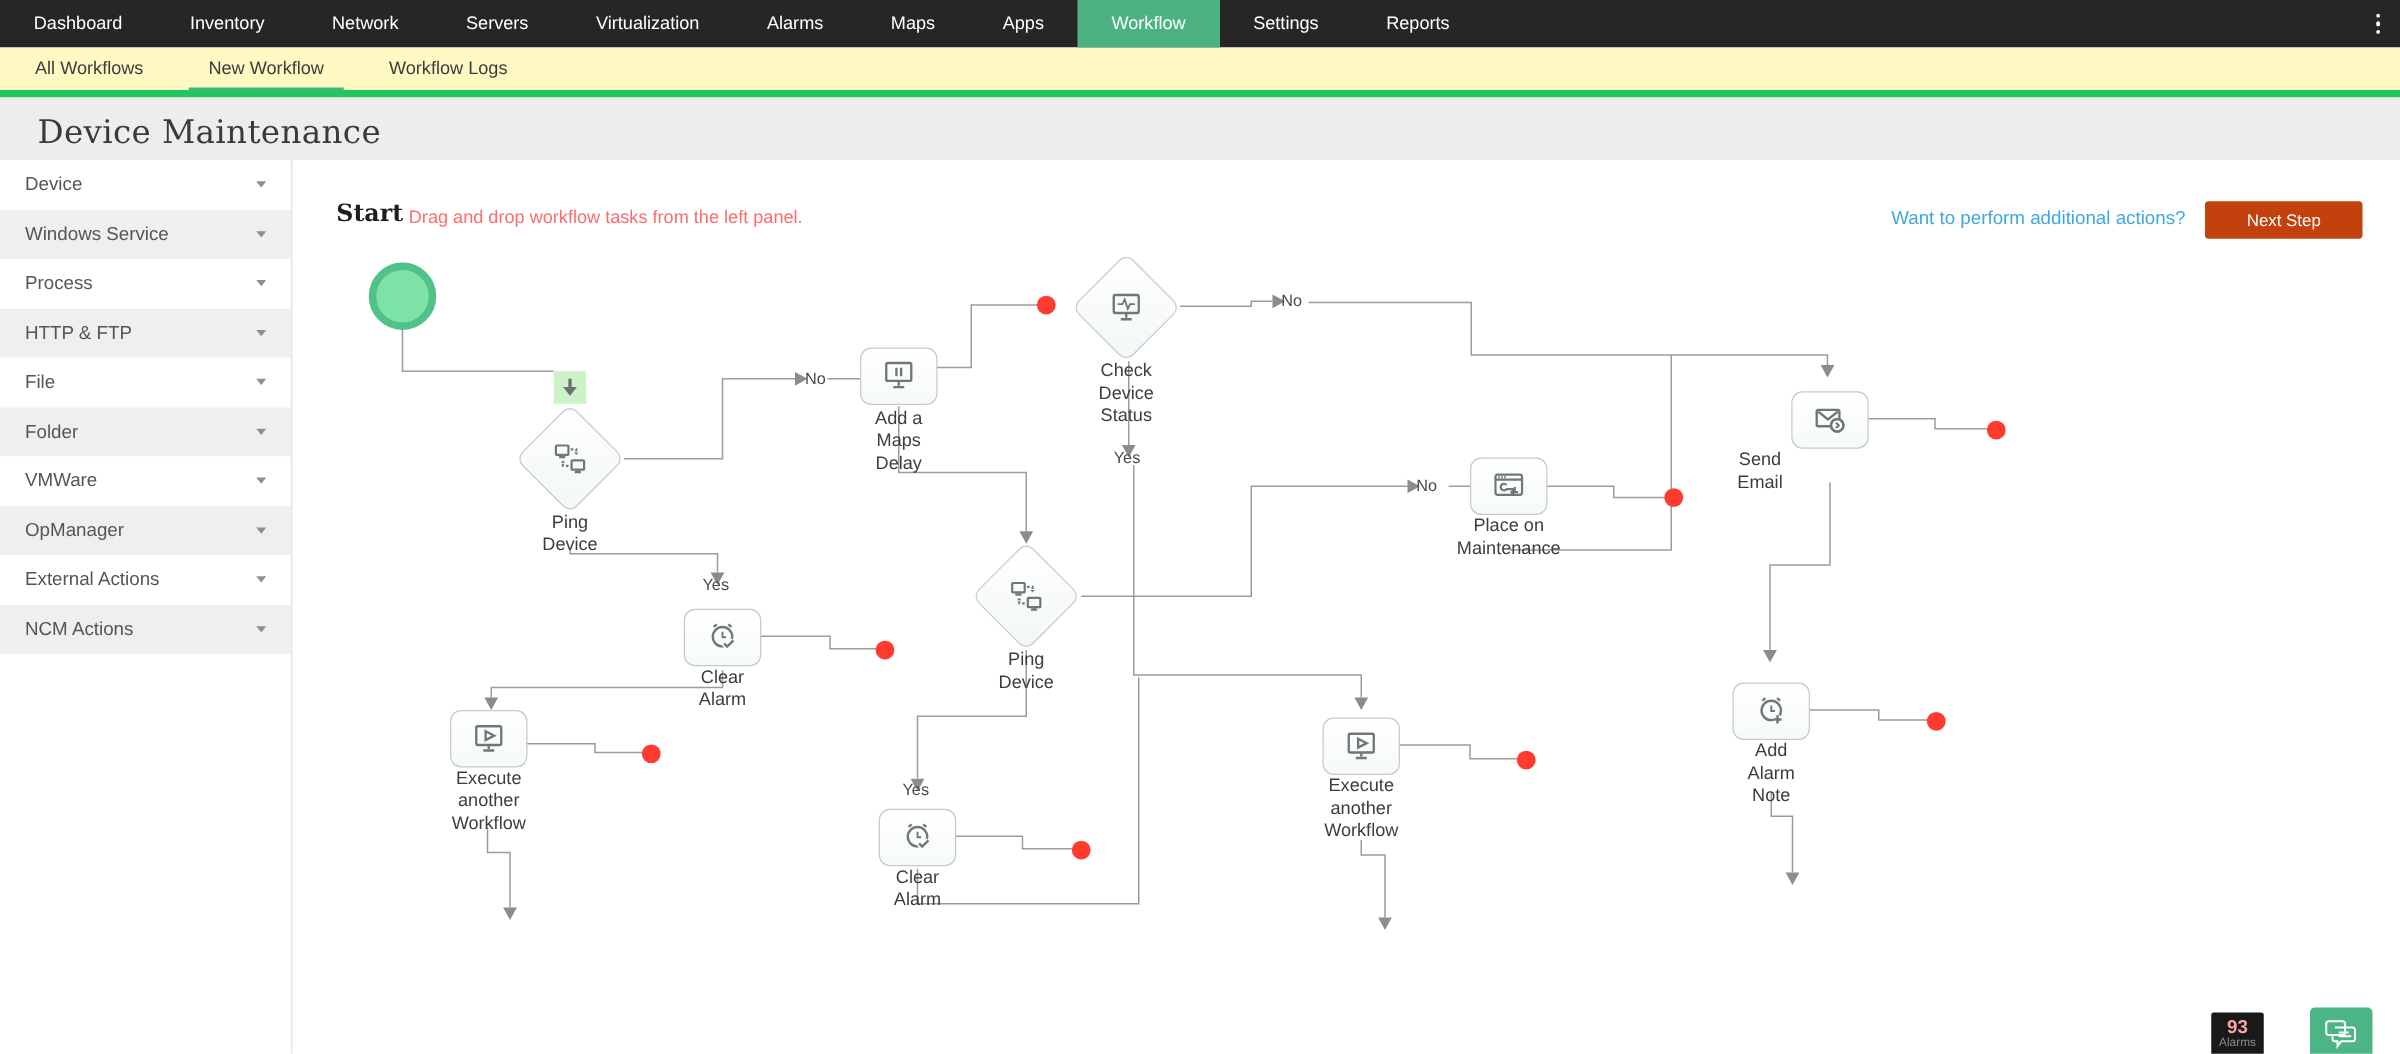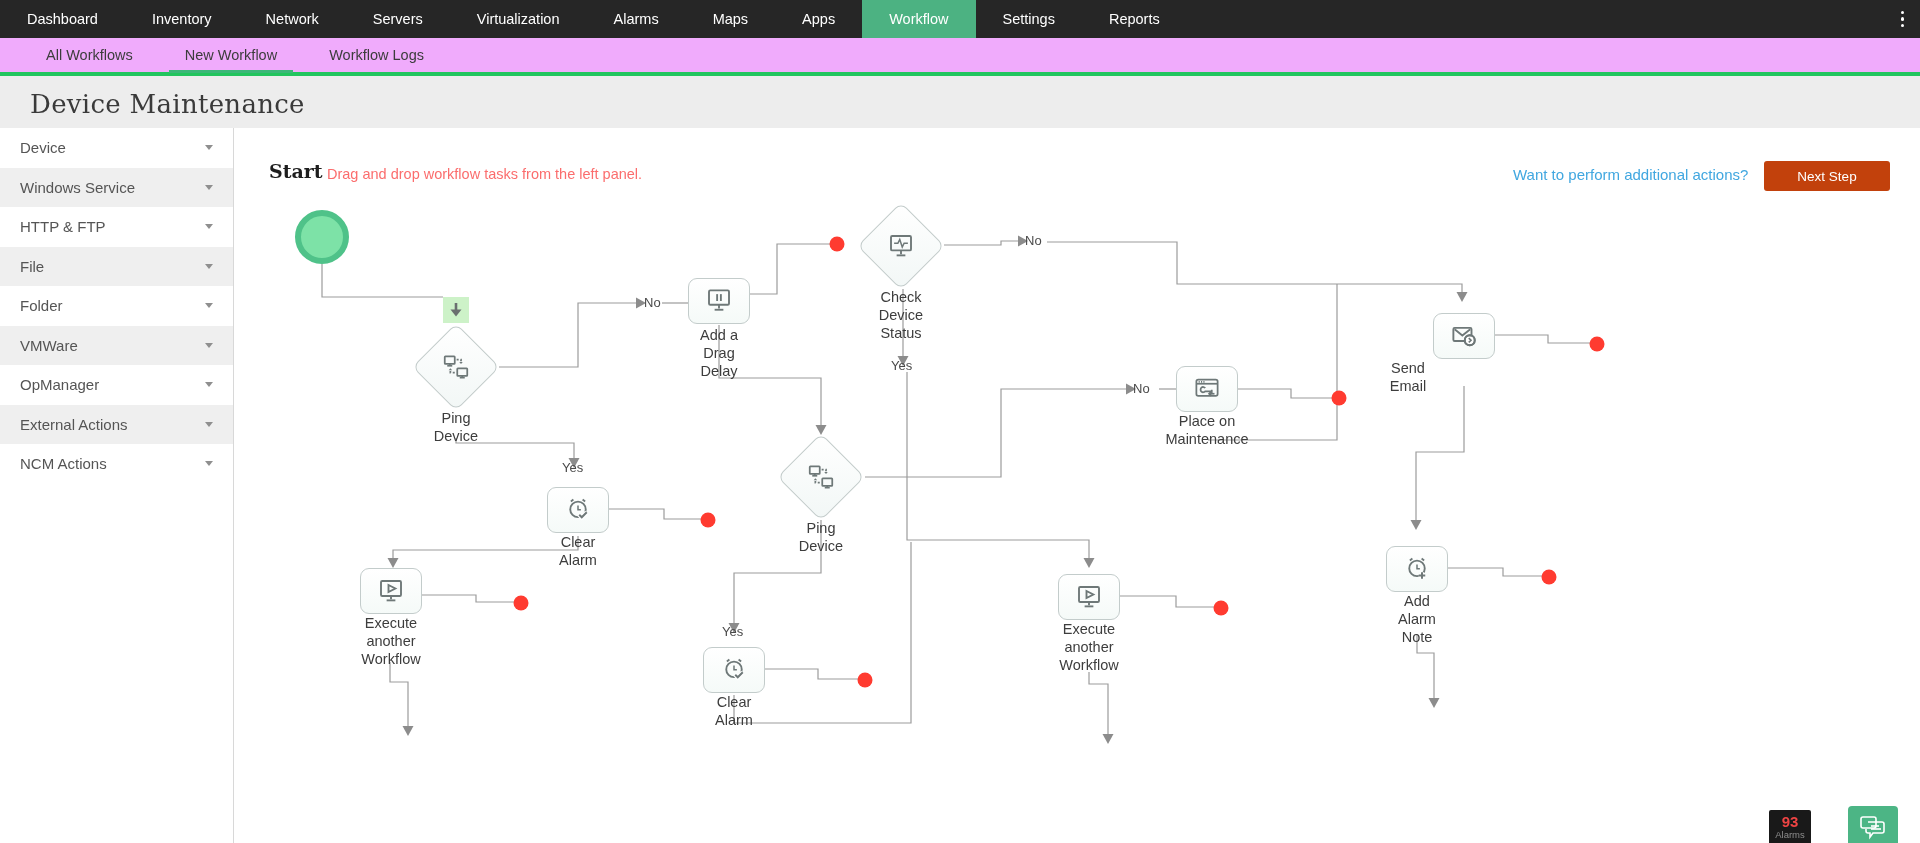--- a/index.html
+++ b/index.html
@@ -7,21 +7,21 @@
        font-family:"Liberation Sans",sans-serif;-webkit-font-smoothing:antialiased}
 
   
   .navbar{height:38px;background:#262626;display:flex;align-items:stretch}
   .nav-item{display:flex;align-items:center;padding:15px 27px;font-size:14.5px;color:#fff;cursor:pointer;white-space:nowrap}
   .nav-item.active{background:#4cb282}
   .nav-kebab{margin-left:auto;display:flex;flex-direction:column;justify-content:center;align-items:center;padding:0 16px;cursor:pointer}
   .kebab-dot{width:3.5px;height:3.5px;border-radius:50%;background:#fff;margin:1.6px 0}
 
   
-  .tabbar{height:34px;background:#f0abfc;border-bottom:4px solid #22c55e;display:flex;padding-left:20px}
+  .tabbar{height:34px;background:#fef9c3;border-bottom:6px solid #22c55e;display:flex;padding-left:2px}
   .tab{display:flex;align-items:center;padding:0 26px;font-size:14.5px;color:#3c3c3c;position:relative;cursor:pointer;white-space:nowrap}
   .tab.active::after{content:"";position:absolute;left:10px;right:10px;bottom:-1px;height:3px;background:#3cb878}
 
   
   .titlebar{height:55px;background:#ededed;display:flex;align-items:center;padding-left:30px}
   .page-title{font-family:"DejaVu Serif","Liberation Serif",serif;font-size:26px;color:#3a3a3a;letter-spacing:.3px}
 
   
   .main{position:absolute;top:128px;left:0;right:0;bottom:0;display:flex}
   .sidebar{width:233px;flex:none;border-right:1px solid #d8d8d8;background:#fff}
@@ -48,21 +48,21 @@
   .start-circle{position:absolute;width:42px;height:42px;transform:translate(-50%,-50%);border-radius:50%;
                 background:#7de2a7;border:6px solid #4fc289;cursor:pointer}
   .drop-box{position:absolute;width:26px;height:26px;transform:translate(-50%,-50%);background:#cdf2c8;
             display:flex;align-items:center;justify-content:center;cursor:pointer}
   .node-label{position:absolute;transform:translateX(-50%);text-align:center;font-size:14.5px;line-height:18px;
               color:#3d3d3d;white-space:pre-line;pointer-events:none}
   .edge-label{position:absolute;font-size:13px;color:#4a4a4a;pointer-events:none}
 
   
   .alarm-badge{position:absolute;left:1769px;top:810px;width:42px;height:44px;background:#191919;border-radius:2px;text-align:center;cursor:pointer}
-  .alarm-count{color:#ef4444;font-size:15px;font-weight:bold;line-height:17px;margin-top:3px}
+  .alarm-count{color:#fca5a5;font-size:15px;font-weight:bold;line-height:17px;margin-top:3px}
   .alarm-label{color:#8d8d8d;font-size:9.5px;line-height:10px}
   .chat-badge{position:absolute;left:1848px;top:806px;width:50px;height:46px;background:#4cb585;border-radius:4px;
               display:flex;align-items:flex-start;justify-content:center;padding-top:7px;cursor:pointer;box-sizing:border-box}
 </style>
 </head>
 <body>
 
 <div class="navbar" id="navbar">
 
   <div class="nav-item">Dashboard</div>
@@ -94,20 +94,24 @@
 </div>
 
 <div class="main">
   <div class="sidebar" id="sidebar">
       <div class="side-item">
         <span>Device</span>
         <span class="caret"></span>
       </div>
       <div class="side-item">
         <span>Windows Service</span>
+        <span class="caret"></span>
+      </div>
+      <div class="side-item">
+        <span>Process</span>
         <span class="caret"></span>
       </div>
       <div class="side-item">
         <span>HTTP &amp; FTP</span>
         <span class="caret"></span>
       </div>
       <div class="side-item">
         <span>File</span>
         <span class="caret"></span>
       </div>
@@ -221,21 +225,21 @@
         <div class="task-box"></div>
         <span class="node-icon"><svg width="30" height="30" viewBox="0 0 24 24" fill="none" stroke="#6e7878" stroke-width="1.5">
      <rect x="4" y="3.5" width="16" height="11.5" rx="1"></rect>
      <line x1="10.5" y1="6.5" x2="10.5" y2="12"></line>
             <line x1="13.5" y1="6.5" x2="13.5" y2="12"></line>
      <line x1="12" y1="15" x2="12" y2="18"></line>
             <line x1="8.5" y1="19" x2="15.5" y2="19"></line>
   </svg></span>
       </div>
       <div class="node-label" style="left: 485px; top: 198px;">Add a
-Drag
+Maps
 Delay</div>
       <div class="node" style="left: 667px; top: 118px;">
         <div class="diamond-box"></div>
         <span class="node-icon"><svg width="30" height="30" viewBox="0 0 24 24" fill="none" stroke="#6e7878" stroke-width="1.5">
      <rect x="4" y="4" width="16" height="11.5" rx="1"></rect>
      <polyline points="6.5,9.8 9.5,9.8 11,6.8 13,12.8 14.5,9.8 17.5,9.8" stroke-width="1.2"></polyline>
      <line x1="12" y1="15.5" x2="12" y2="18.5"></line>
             <line x1="8.5" y1="19.5" x2="15.5" y2="19.5"></line>
   </svg></span>
       </div>

